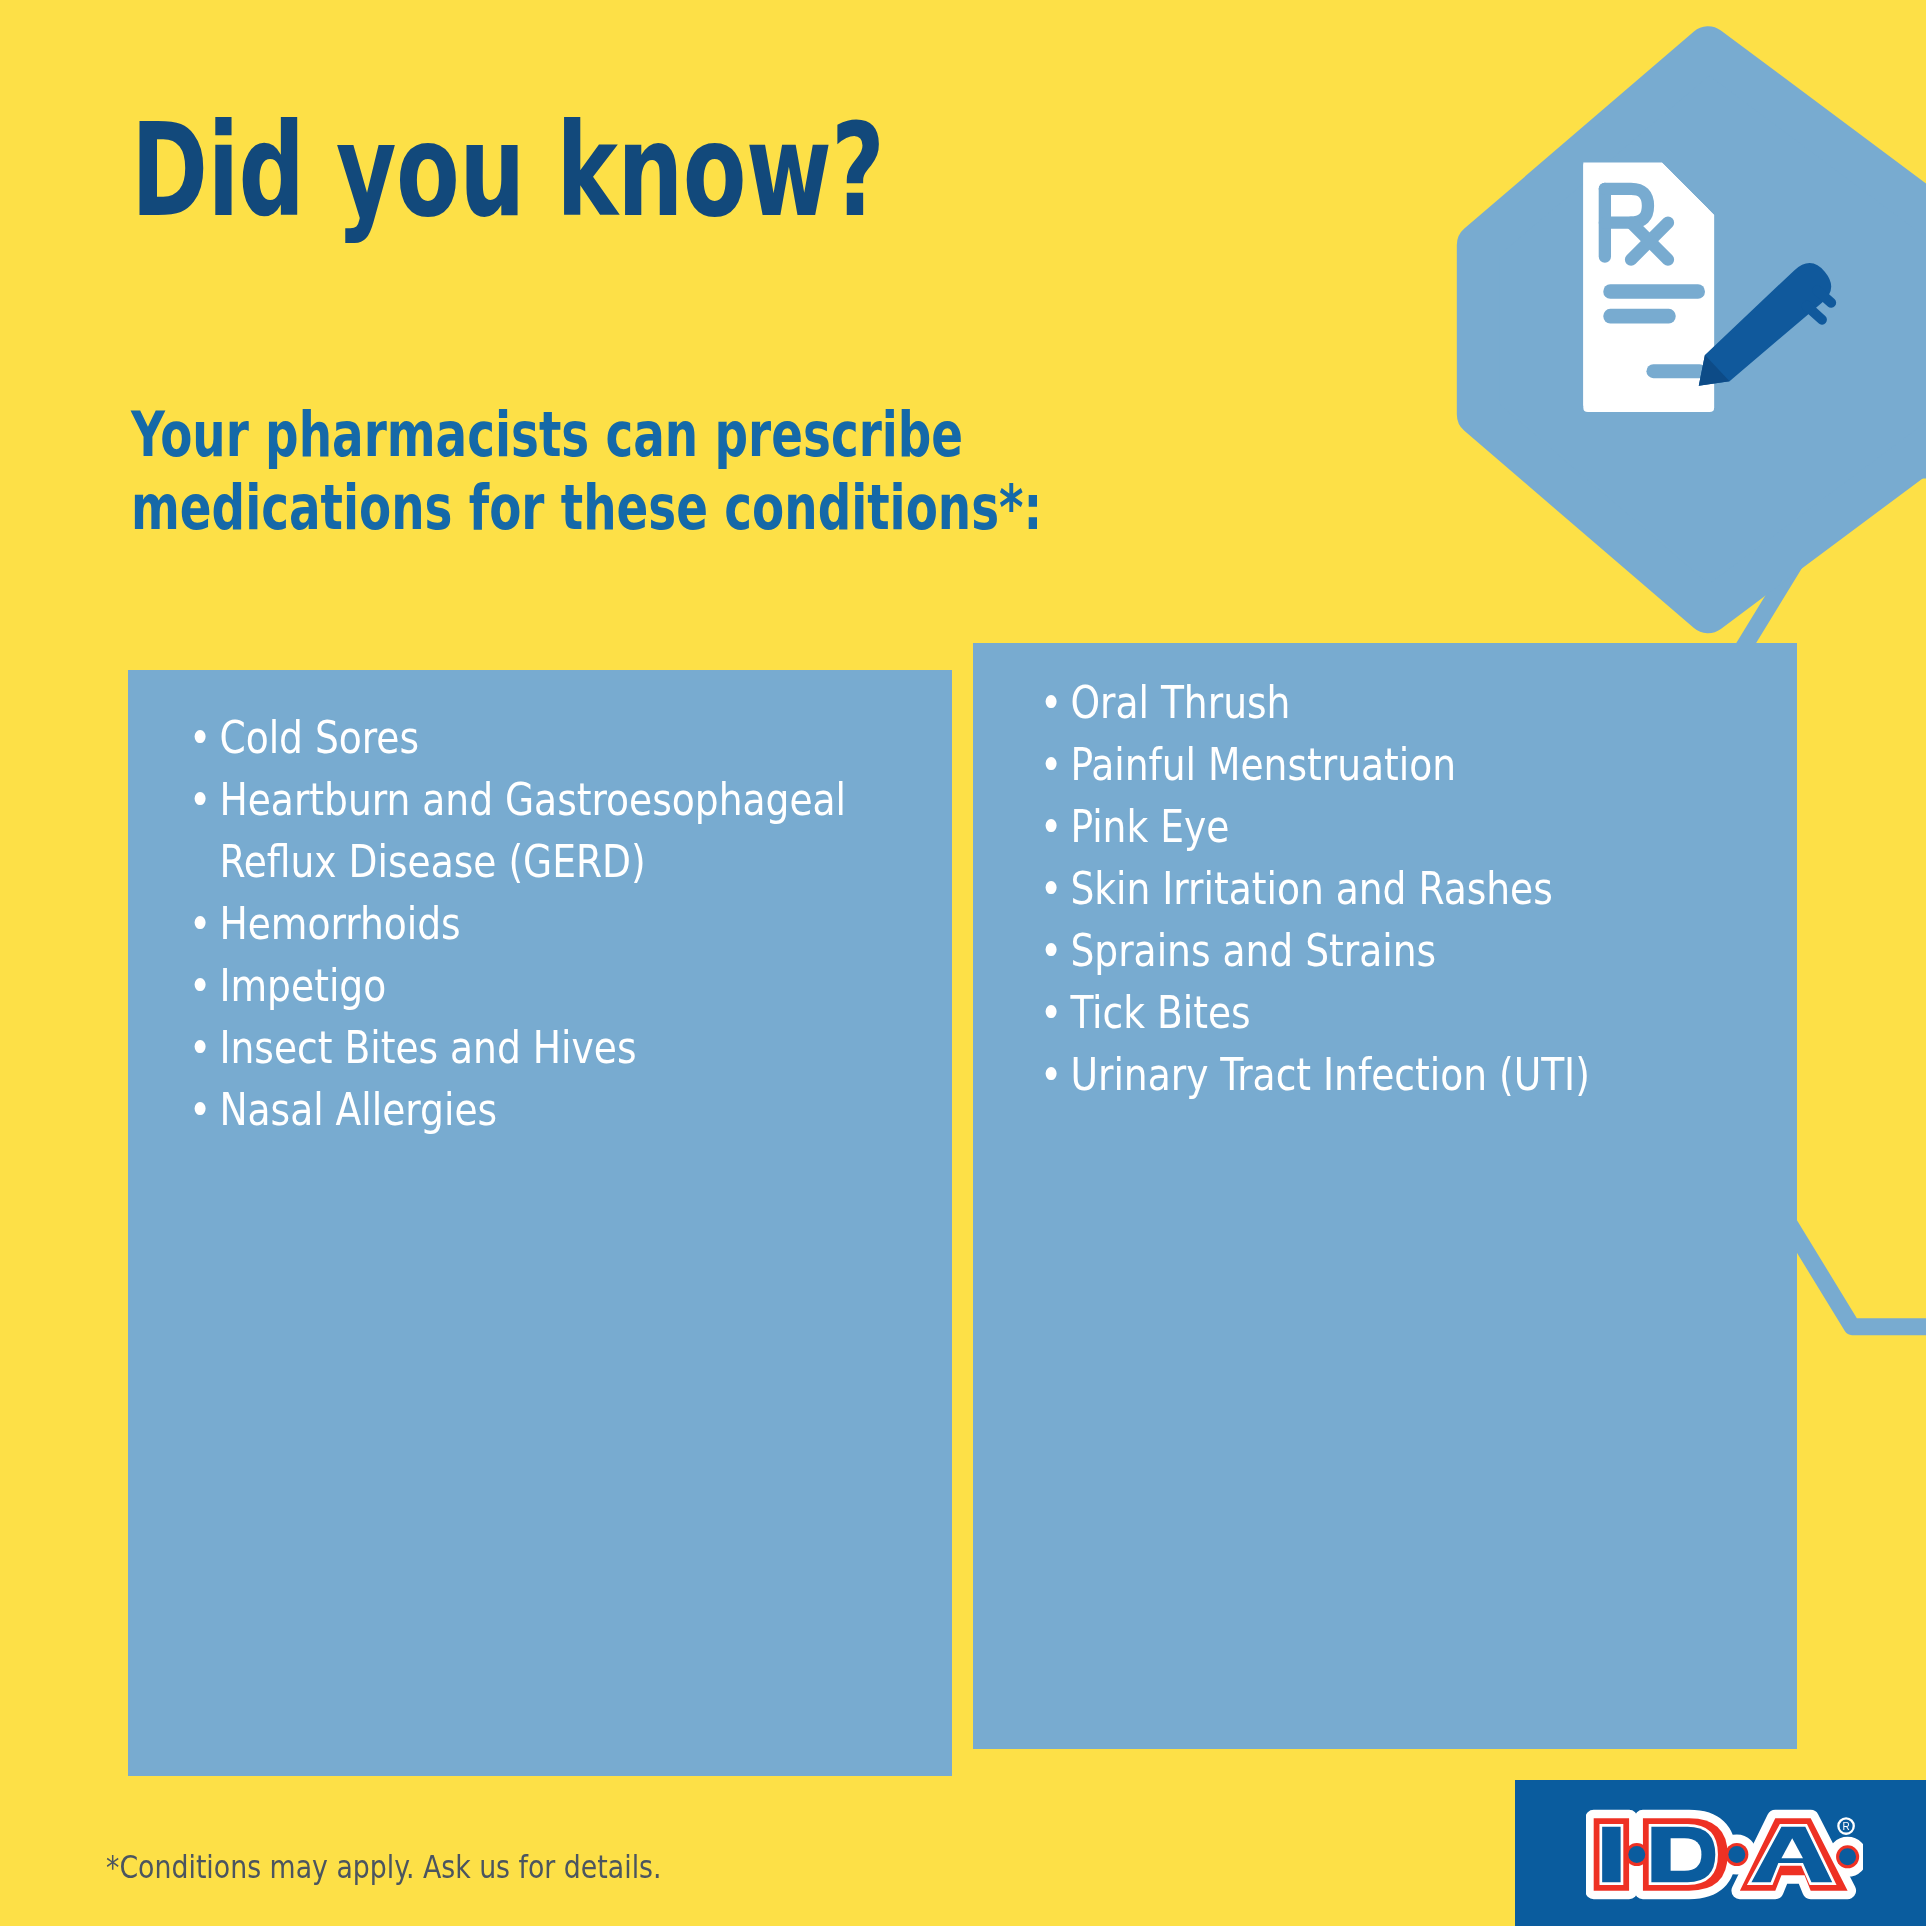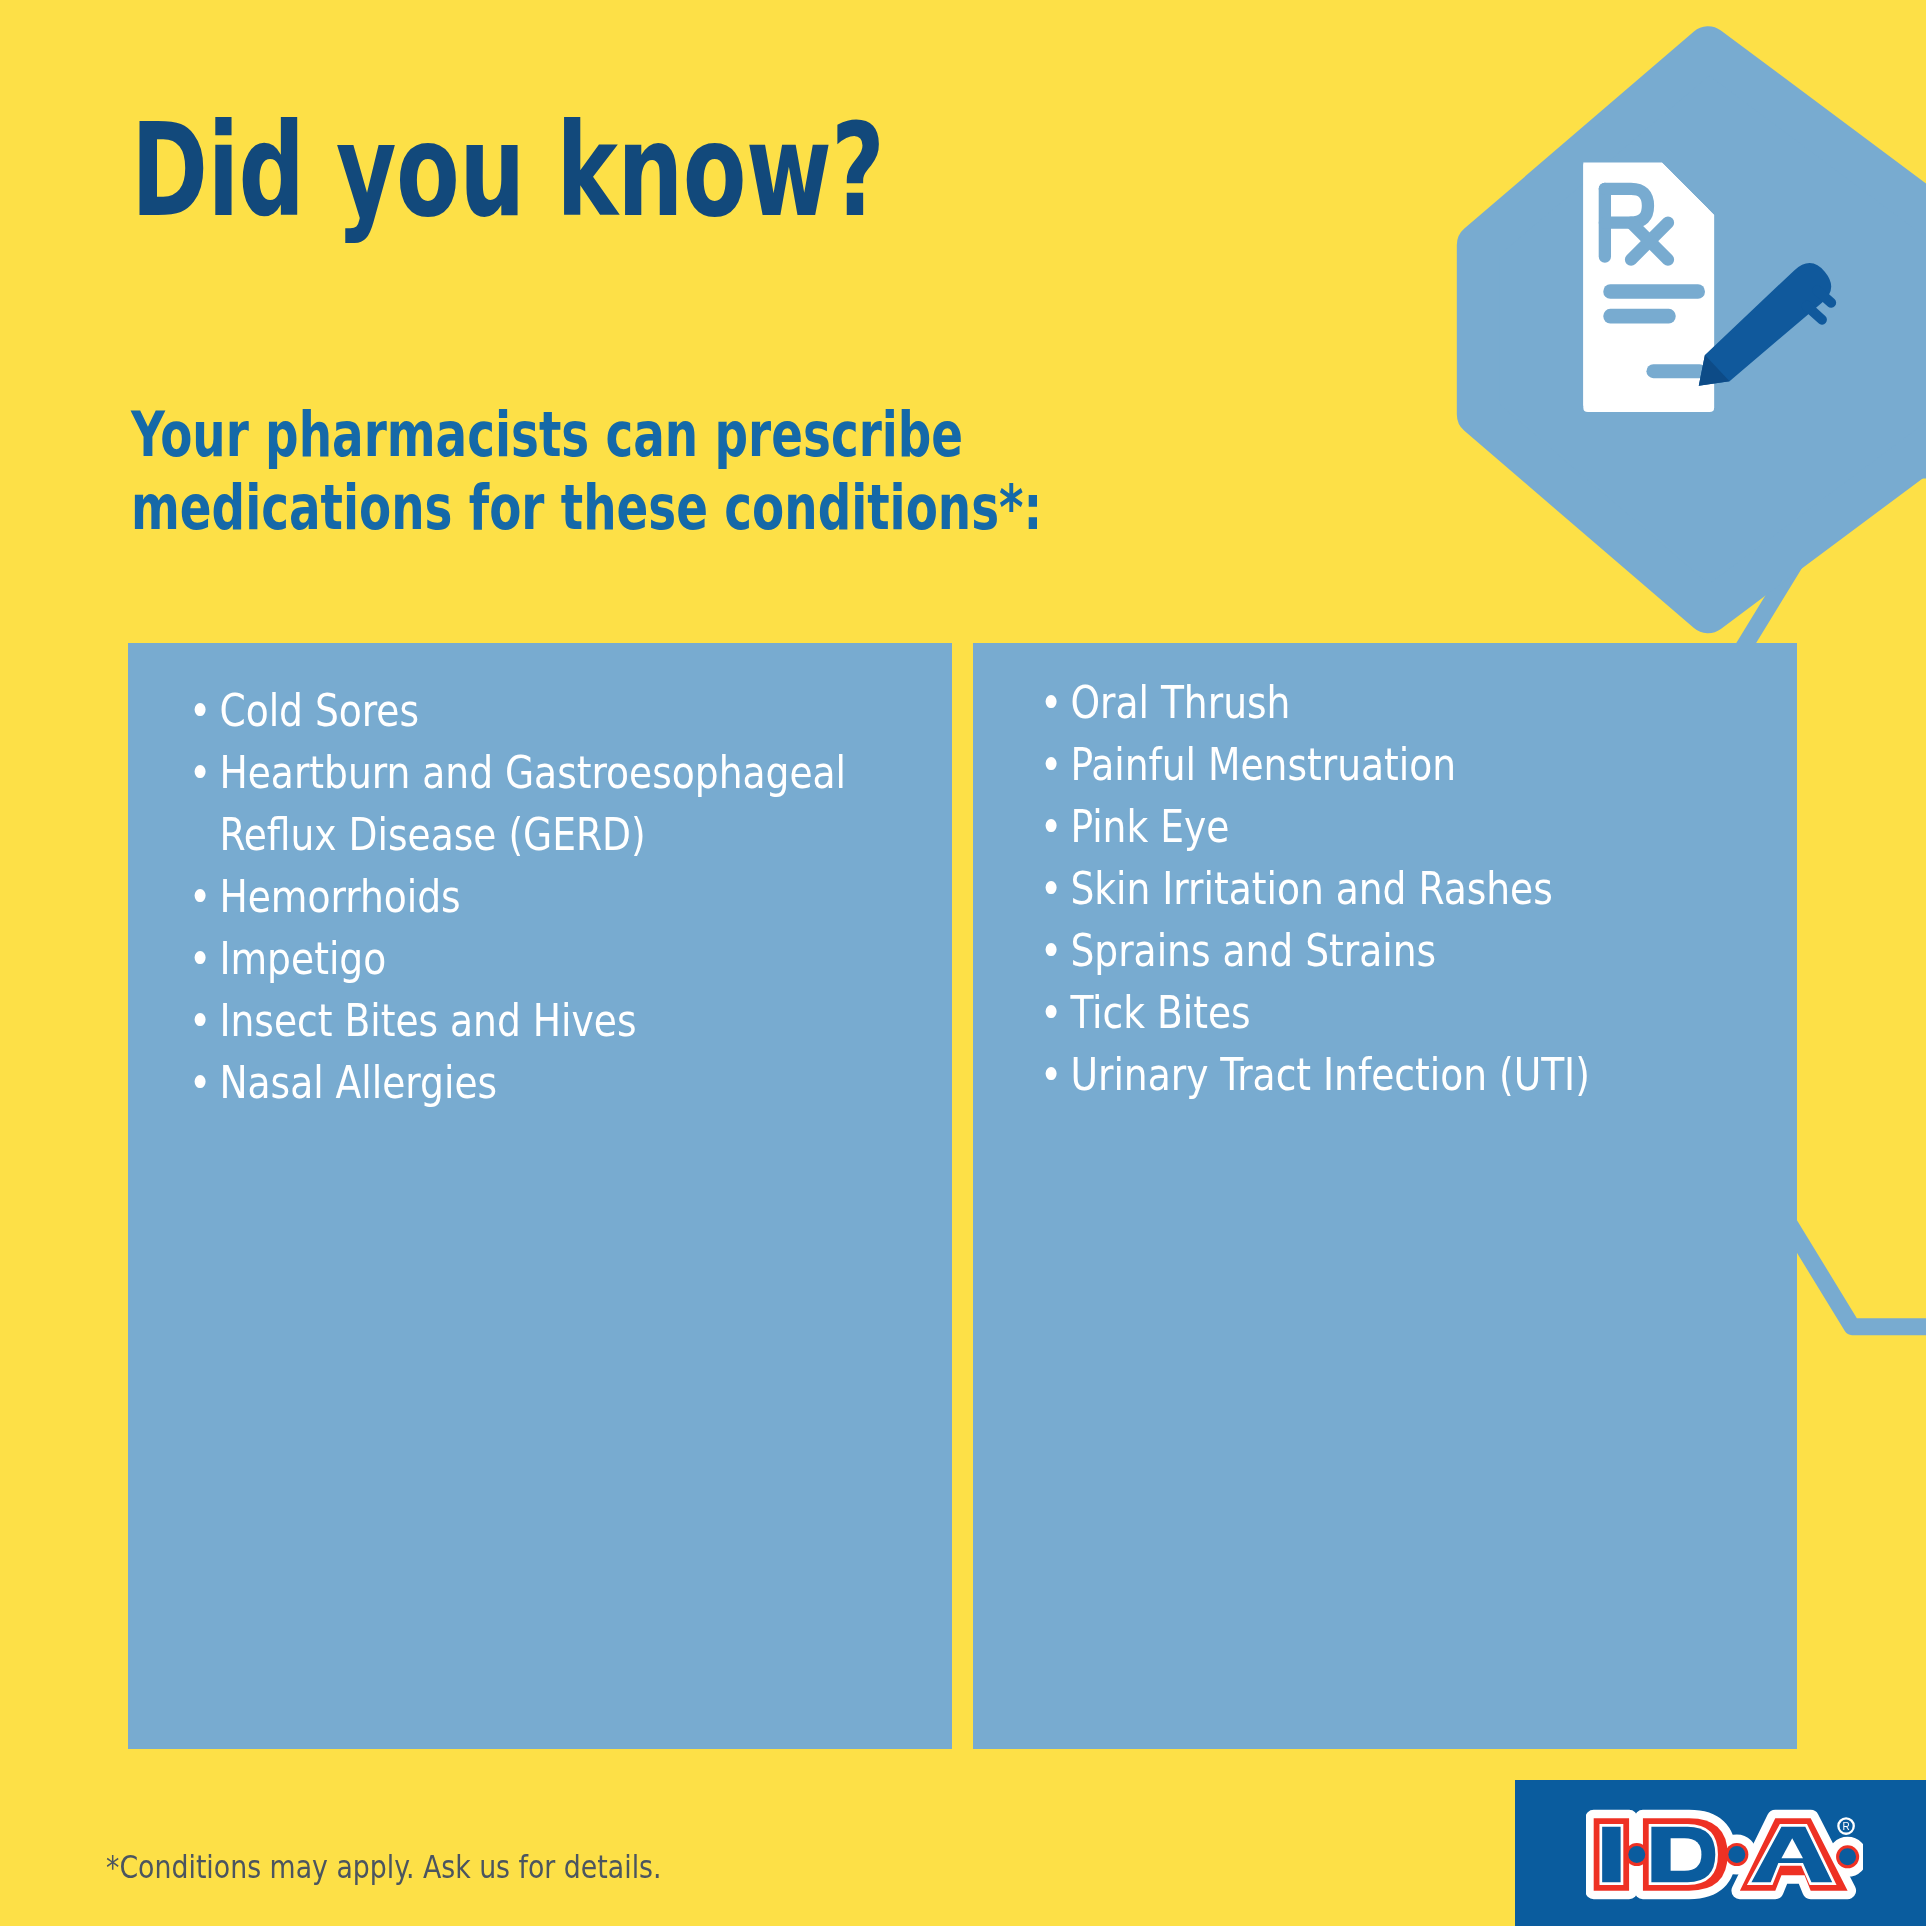--- a/index.html
+++ b/index.html
@@ -71,21 +71,21 @@
   }
   .subhead .ln { display: block; }
 
   
   .panel {
     position: absolute;
     top: 643px;
     height: 1106px;
     background: #78abd0;
   }
-  .panel-left  { left: 128px;  width: 824px; }
+  .panel-left  { left: 128px;  width: 824px; margin-top: 27px; }
   .panel-right { left: 973px; width: 824px; }
 
   .cond-list {
     list-style: none;
     margin: 0;
     padding: 0;
     position: absolute;
   }
   .cond-list-left  { left: 61px; top: 37px; width: 740px; }
   .cond-list-right { left: 67px; top: 29px; width: 740px; }

